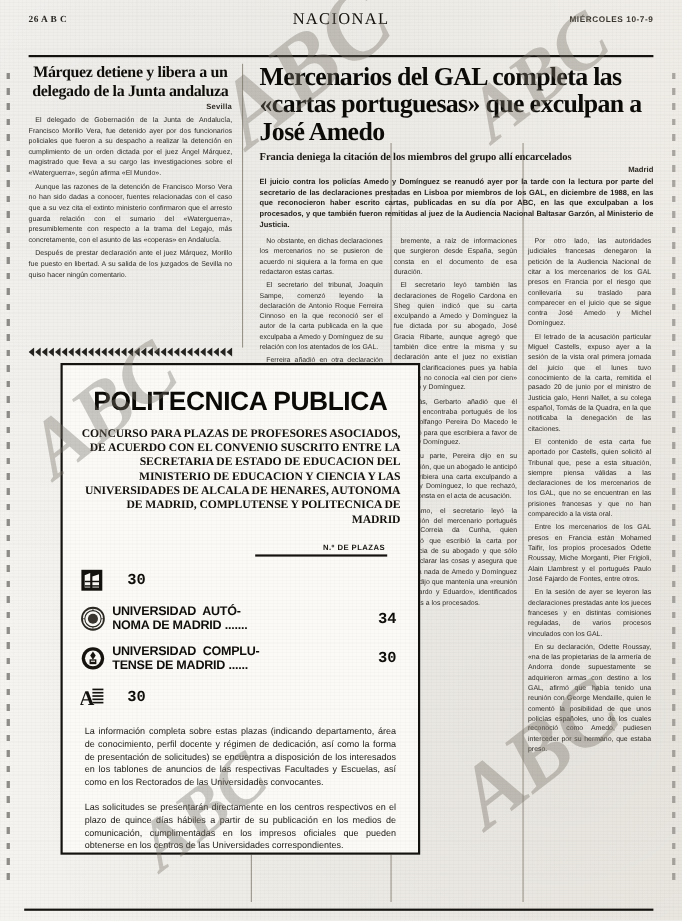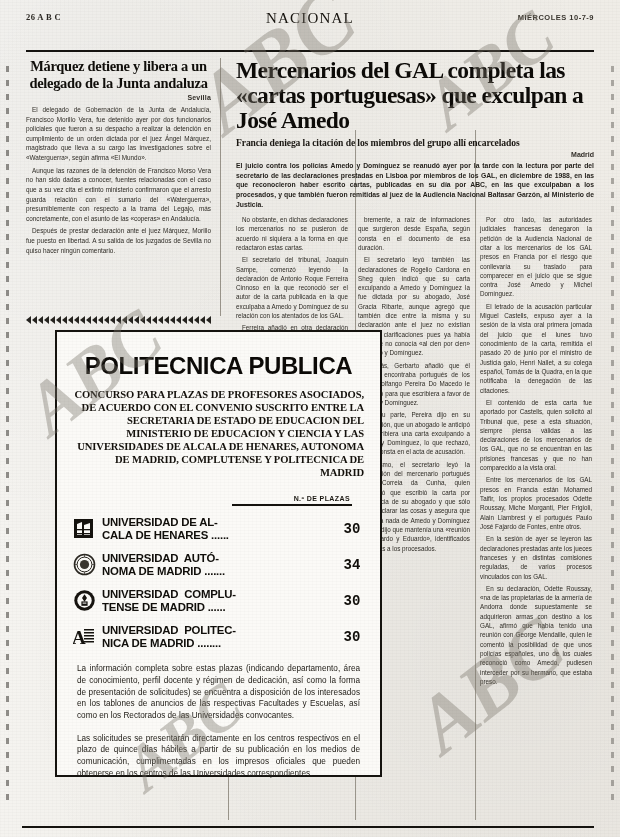--- a/index.html
+++ b/index.html
@@ -305,21 +305,20 @@
 
       <div class="uni-row">
         <span class="uni-seal seal">
           <svg width="23" height="23" viewBox="0 0 23 23">
             <rect x="1" y="2" width="19" height="19" fill="#14120e"></rect>
             <path d="M4 18 L4 7 L9 5 L9 18 Z M11 18 L11 8 L17 6 L17 18 Z" fill="#fbfaf7"></path>
             <rect x="4" y="16" width="13" height="1.3" fill="#14120e"></rect>
             <rect x="4" y="12" width="13" height="1.3" fill="#14120e"></rect>
           </svg>
         </span>
-        <span class="uni-name">UNIVERSIDAD DE AL-<br>CALA DE HENARES ......</span>
         <span class="uni-num">30</span>
       </div>
 
       <div class="uni-row">
         <span class="uni-seal seal">
           <svg width="23" height="23" viewBox="0 0 23 23">
             <circle cx="11.5" cy="11.5" r="10" fill="none" stroke="#2b2822" stroke-width="1.6"></circle>
             <circle cx="11.5" cy="11.5" r="7.4" fill="none" stroke="#2b2822" stroke-width="1"></circle>
             <circle cx="11.5" cy="11.5" r="4.6" fill="#3a362f"></circle>
             <g stroke="#2b2822" stroke-width=".7">
@@ -354,21 +353,20 @@
             <text x="-1" y="19" font-family="Liberation Serif, serif" font-size="19" font-weight="700" fill="#14120e">A</text>
             <g fill="#14120e">
               <rect x="11" y="4" width="10" height="1.5"></rect>
               <rect x="11" y="7" width="10" height="1.5"></rect>
               <rect x="11" y="10" width="10" height="1.5"></rect>
               <rect x="11" y="13" width="10" height="1.5"></rect>
               <rect x="11" y="16" width="10" height="1.5"></rect>
             </g>
           </svg>
         </span>
-        <span class="uni-name">UNIVERSIDAD&nbsp; POLITEC-<br>NICA DE MADRID ........</span>
         <span class="uni-num">30</span>
       </div>
 
       <div class="conv-para">La información completa sobre estas plazas (indicando departamento, área de conocimiento, perfil docente y régimen de dedicación, así como la forma de presentación de solicitudes) se encuentra a disposición de los interesados en los tablones de anuncios de las respectivas Facultades y Escuelas, así como en los Rectorados de las Universidades convocantes.</div>
       <div class="conv-para">Las solicitudes se presentarán directamente en los centros respectivos en el plazo de quince días hábiles a partir de su publicación en los medios de comunicación, cumplimentadas en los impresos oficiales que pueden obtenerse en los centros de las Universidades correspondientes.</div>
     </div>
   </div>
 
   <div class="wm wm1">ABC</div>
   <div class="wm wm2">ABC</div>

